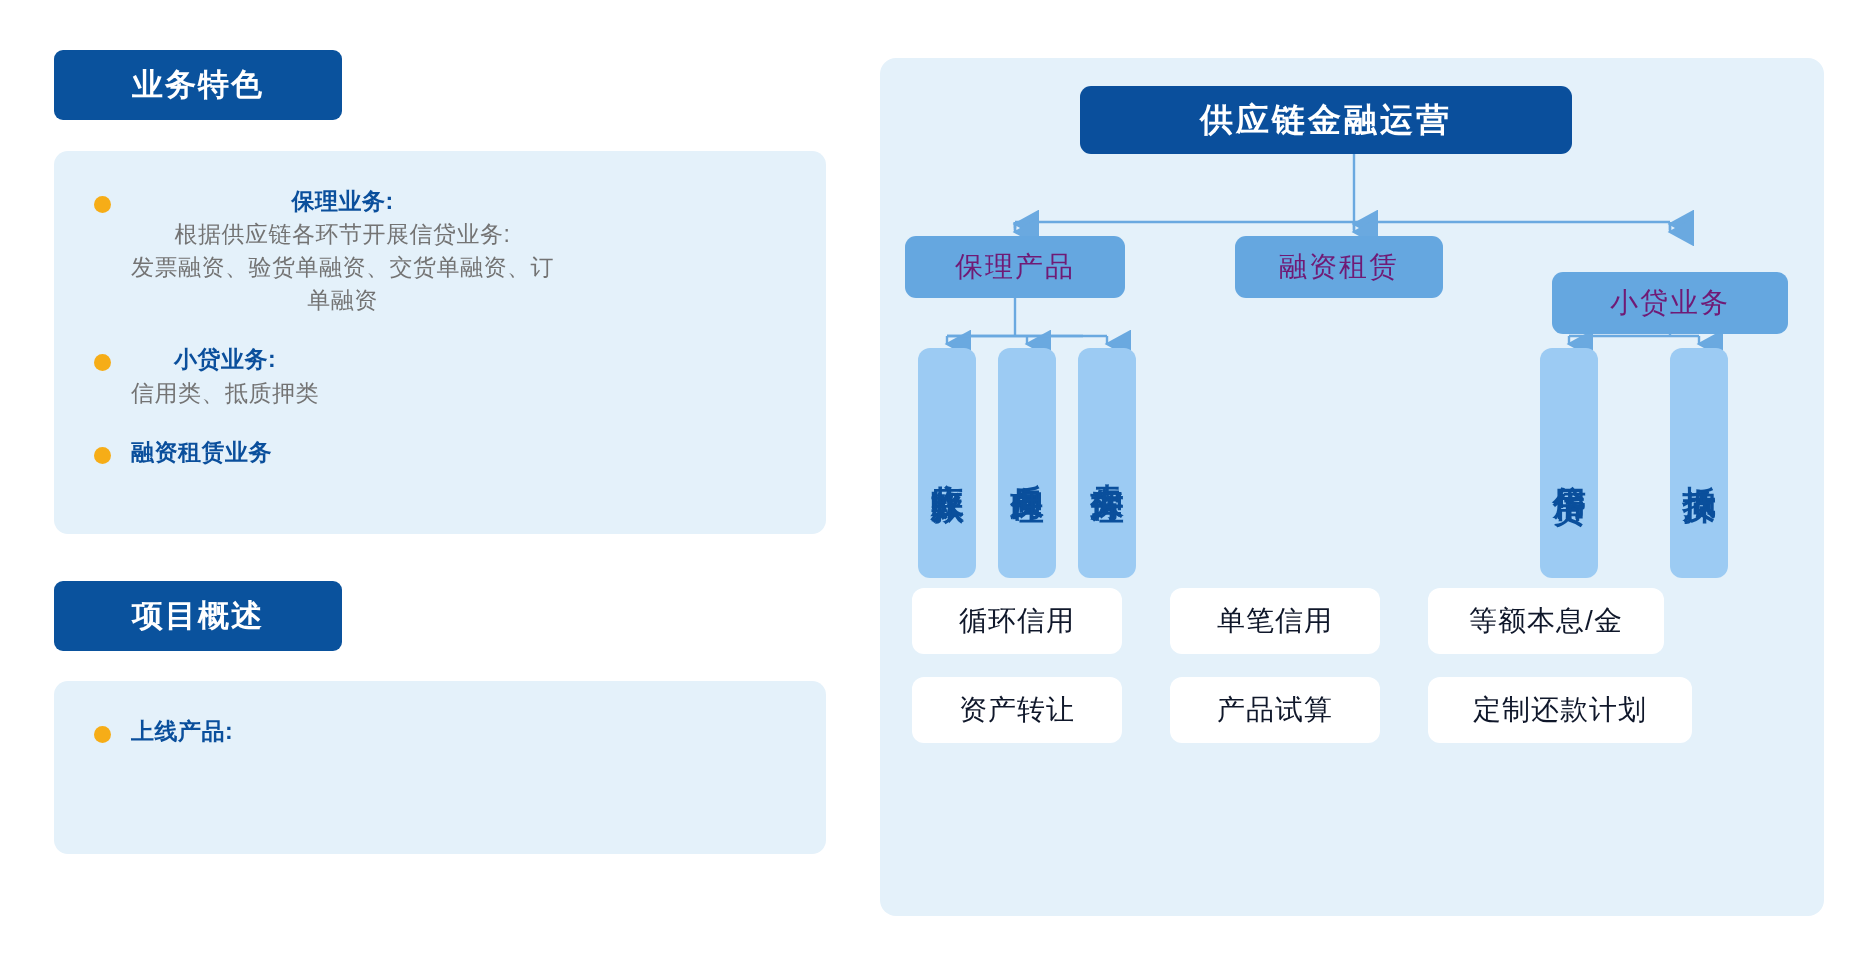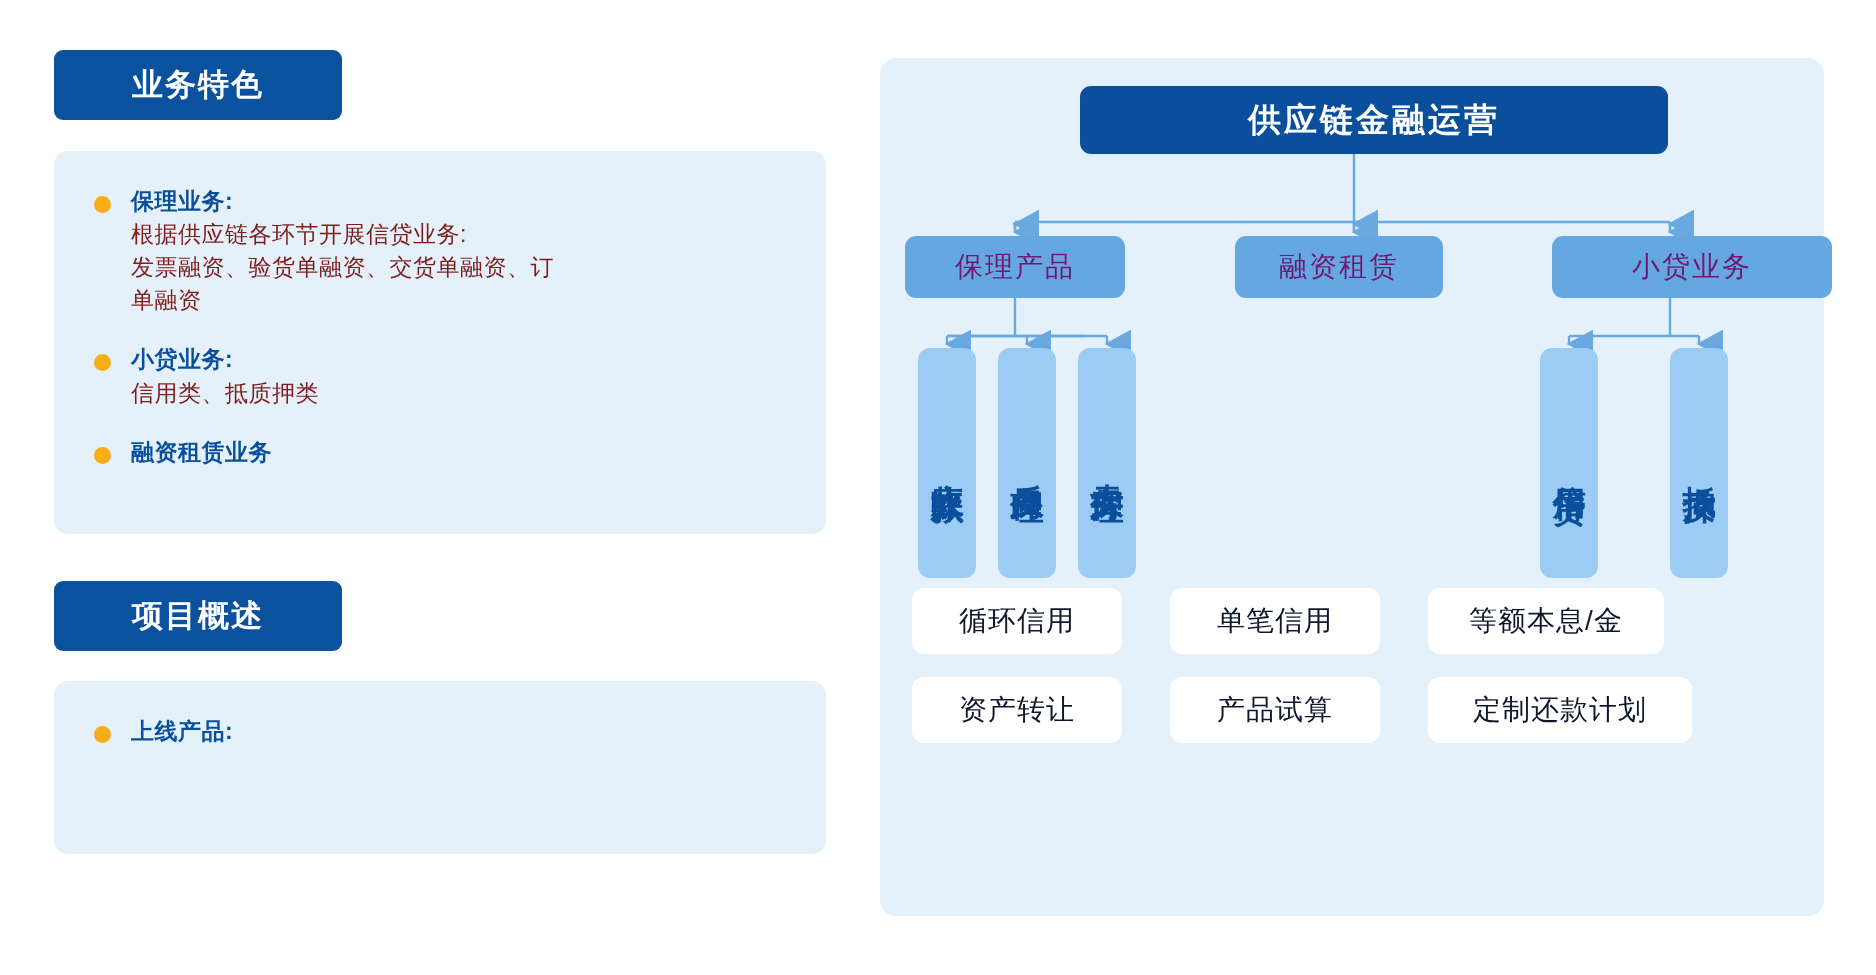--- a/index.html
+++ b/index.html
@@ -34,21 +34,21 @@
     padding: 14px 38px;
     min-width: 288px;
   }
 
   .panel {
     background: #e4f1fa;
     border-radius: 14px;
     padding: 34px 40px 40px 40px;
   }
 
-  .panel.features { margin-top: 31px; height: 383px; }
+  .panel.features { margin-top: 31px; height: 383px; text-align: center; }
   .panel.overview { margin-top: 30px; height: 173px; }
 
   .bullet-row {
     display: flex;
     align-items: flex-start;
     gap: 20px;
   }
   .bullet-row + .bullet-row { margin-top: 27px; }
 
   .dot {
@@ -67,21 +67,21 @@
     font-weight: bold;
     line-height: 1.45;
     color: #0a4f9c;
     letter-spacing: 0.5px;
   }
 
   .bullet-text {
     font-size: 23px;
     font-weight: 400;
     line-height: 1.42;
-    color: #7f1d1d;
+    color: #737373;
     letter-spacing: 0.5px;
     white-space: pre-line;
   }
 
   
   .diagram {
     position: absolute;
     left: 880px;
     top: 58px;
     width: 944px;
@@ -105,21 +105,21 @@
     display: flex;
     align-items: center;
     justify-content: center;
     text-align: center;
     border-radius: 10px;
   }
 
   .node-root {
     left: 200px;
     top: 28px;
-    width: 588px;
+    width: 492px;
     height: 68px;
     background: #0a4f9c;
     color: #ffffff;
     font-size: 33px;
     font-weight: bold;
     letter-spacing: 3px;
     border-radius: 11px;
   }
 
   .node-l2 {
@@ -127,21 +127,21 @@
     height: 62px;
     background: #65a7e0;
     color: #701a75;
     font-size: 28px;
     font-weight: 400;
     letter-spacing: 2px;
     border-radius: 11px;
   }
   .node-l2.c1 { left: 25px;  width: 220px; }
   .node-l2.c2 { left: 355px; width: 208px; }
-  .node-l2.c3 { left: 672px; width: 280px; }
+  .node-l2.c3 { left: 672px; width: 236px; margin-top: 36px; }
 
   .node-vert {
     top: 290px;
     width: 58px;
     height: 230px;
     background: #9ccbf3;
     color: #0a4f9c;
     font-size: 33px;
     font-weight: bold;
     letter-spacing: 3px;

